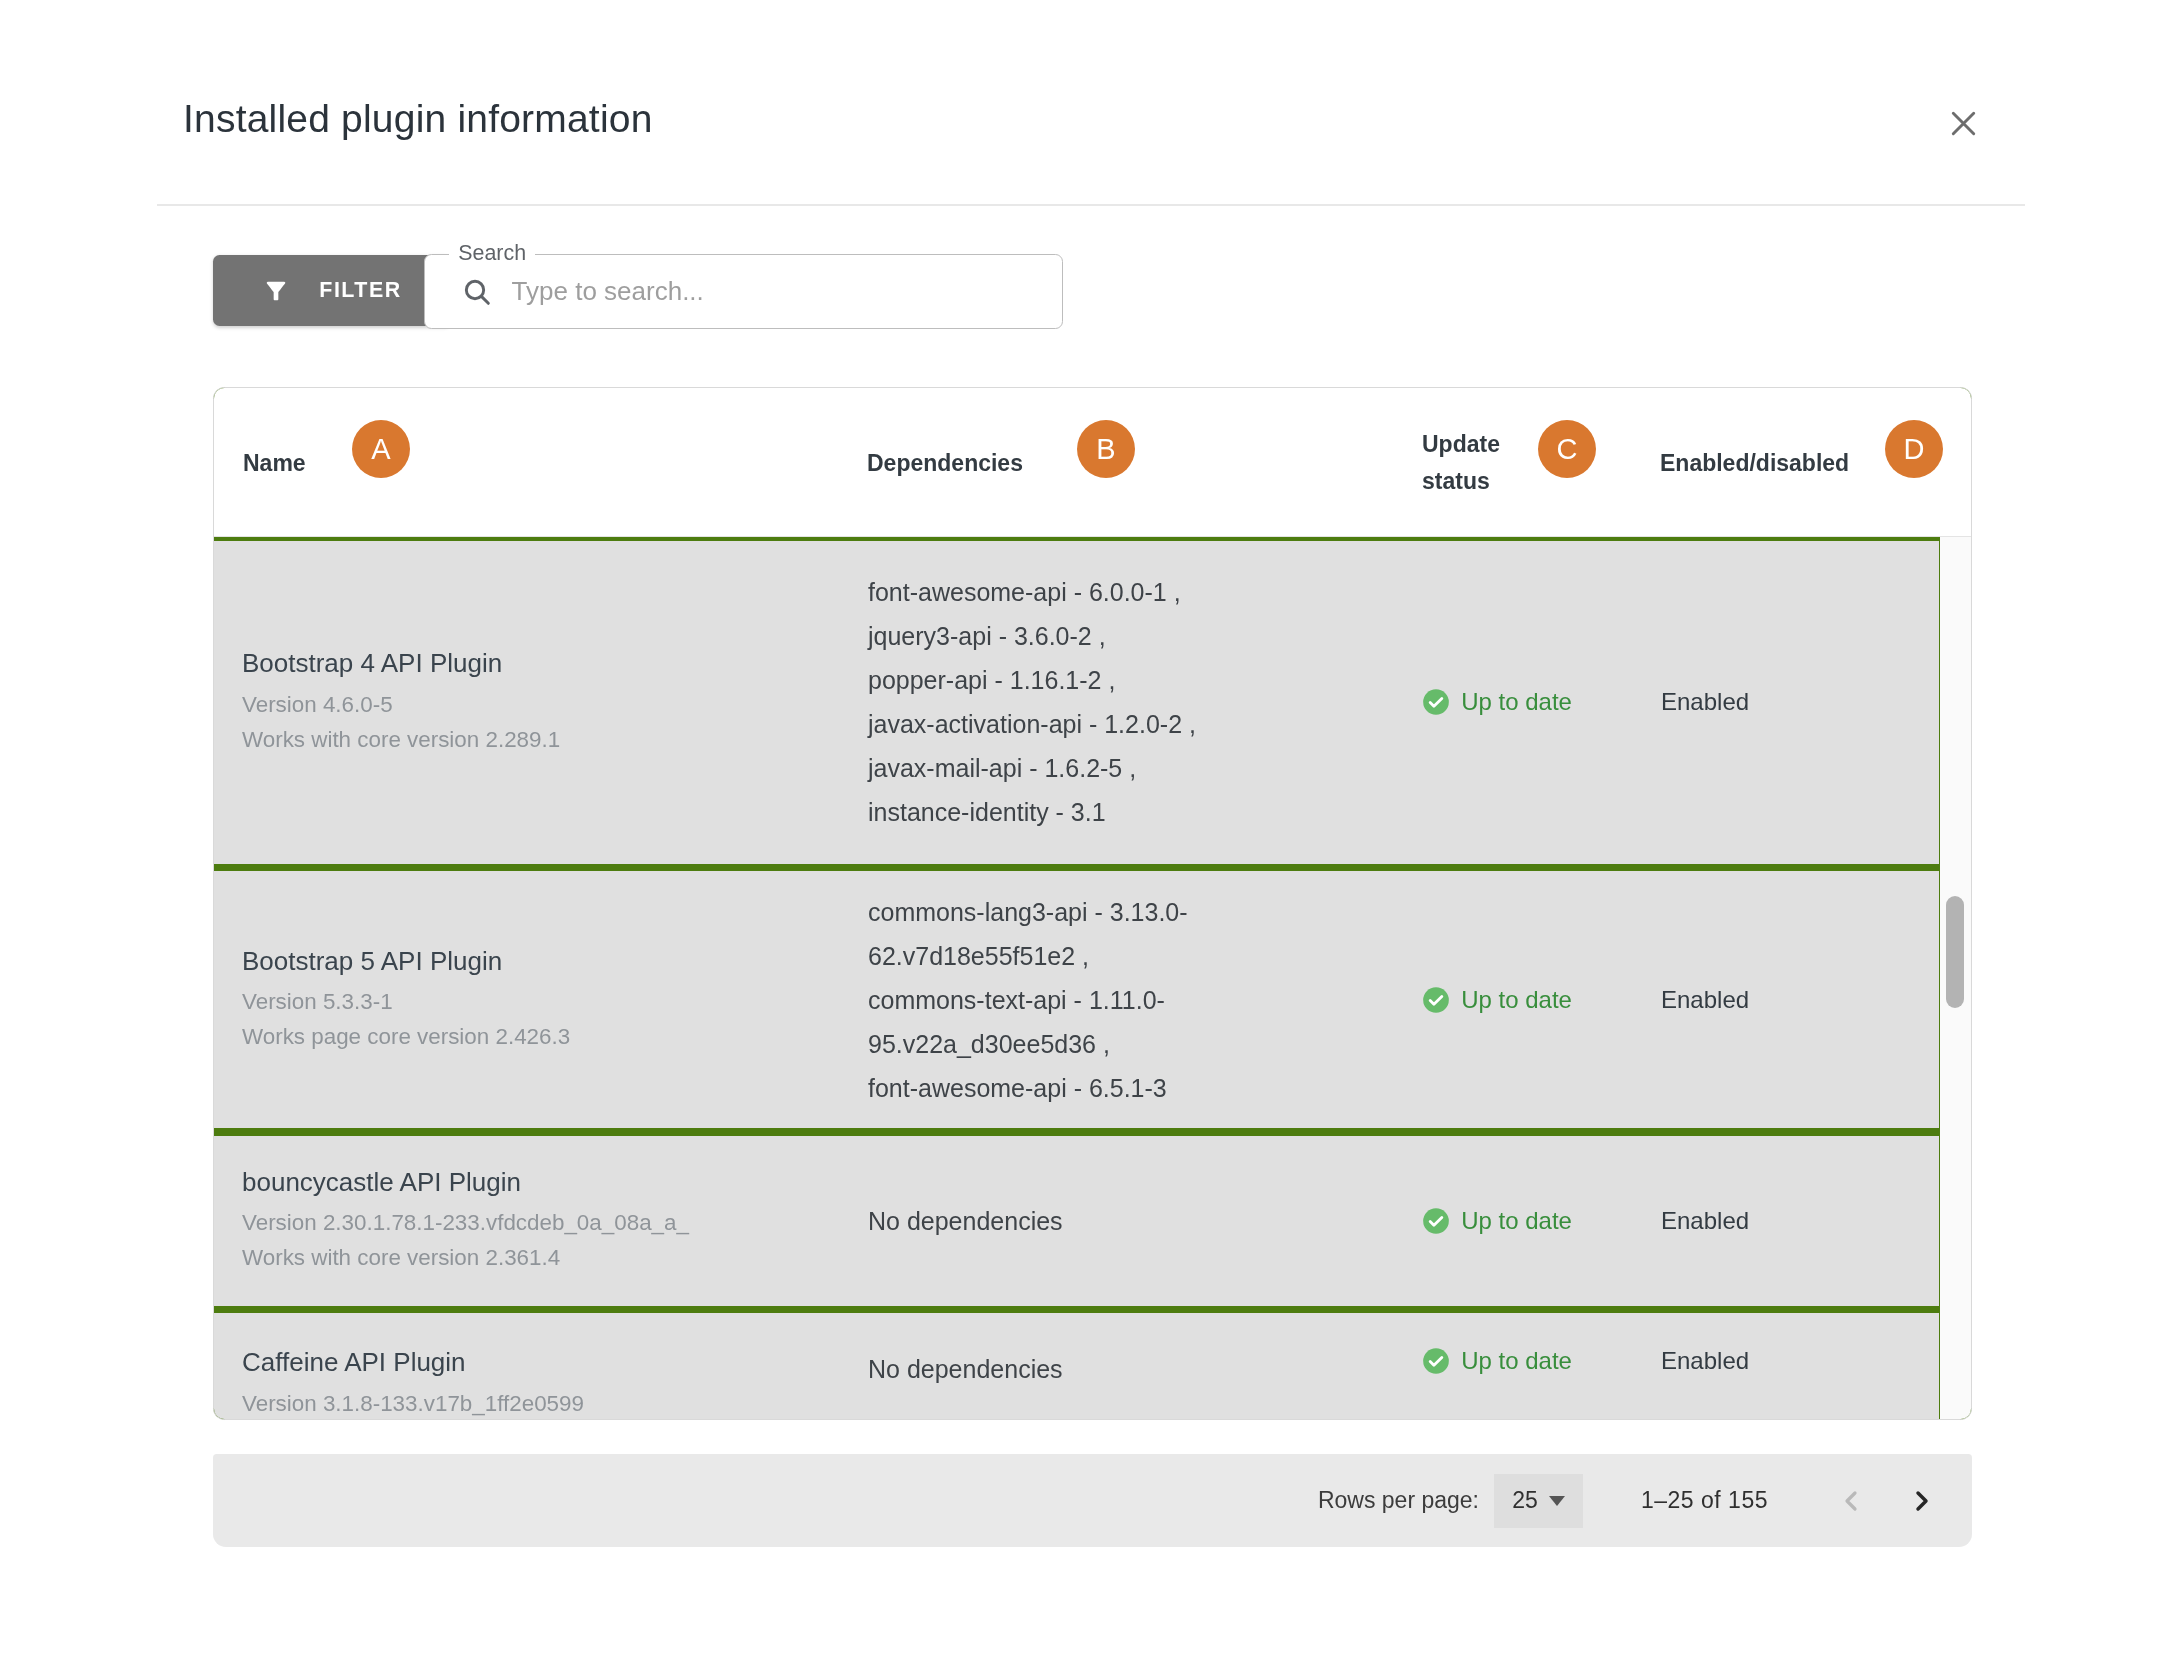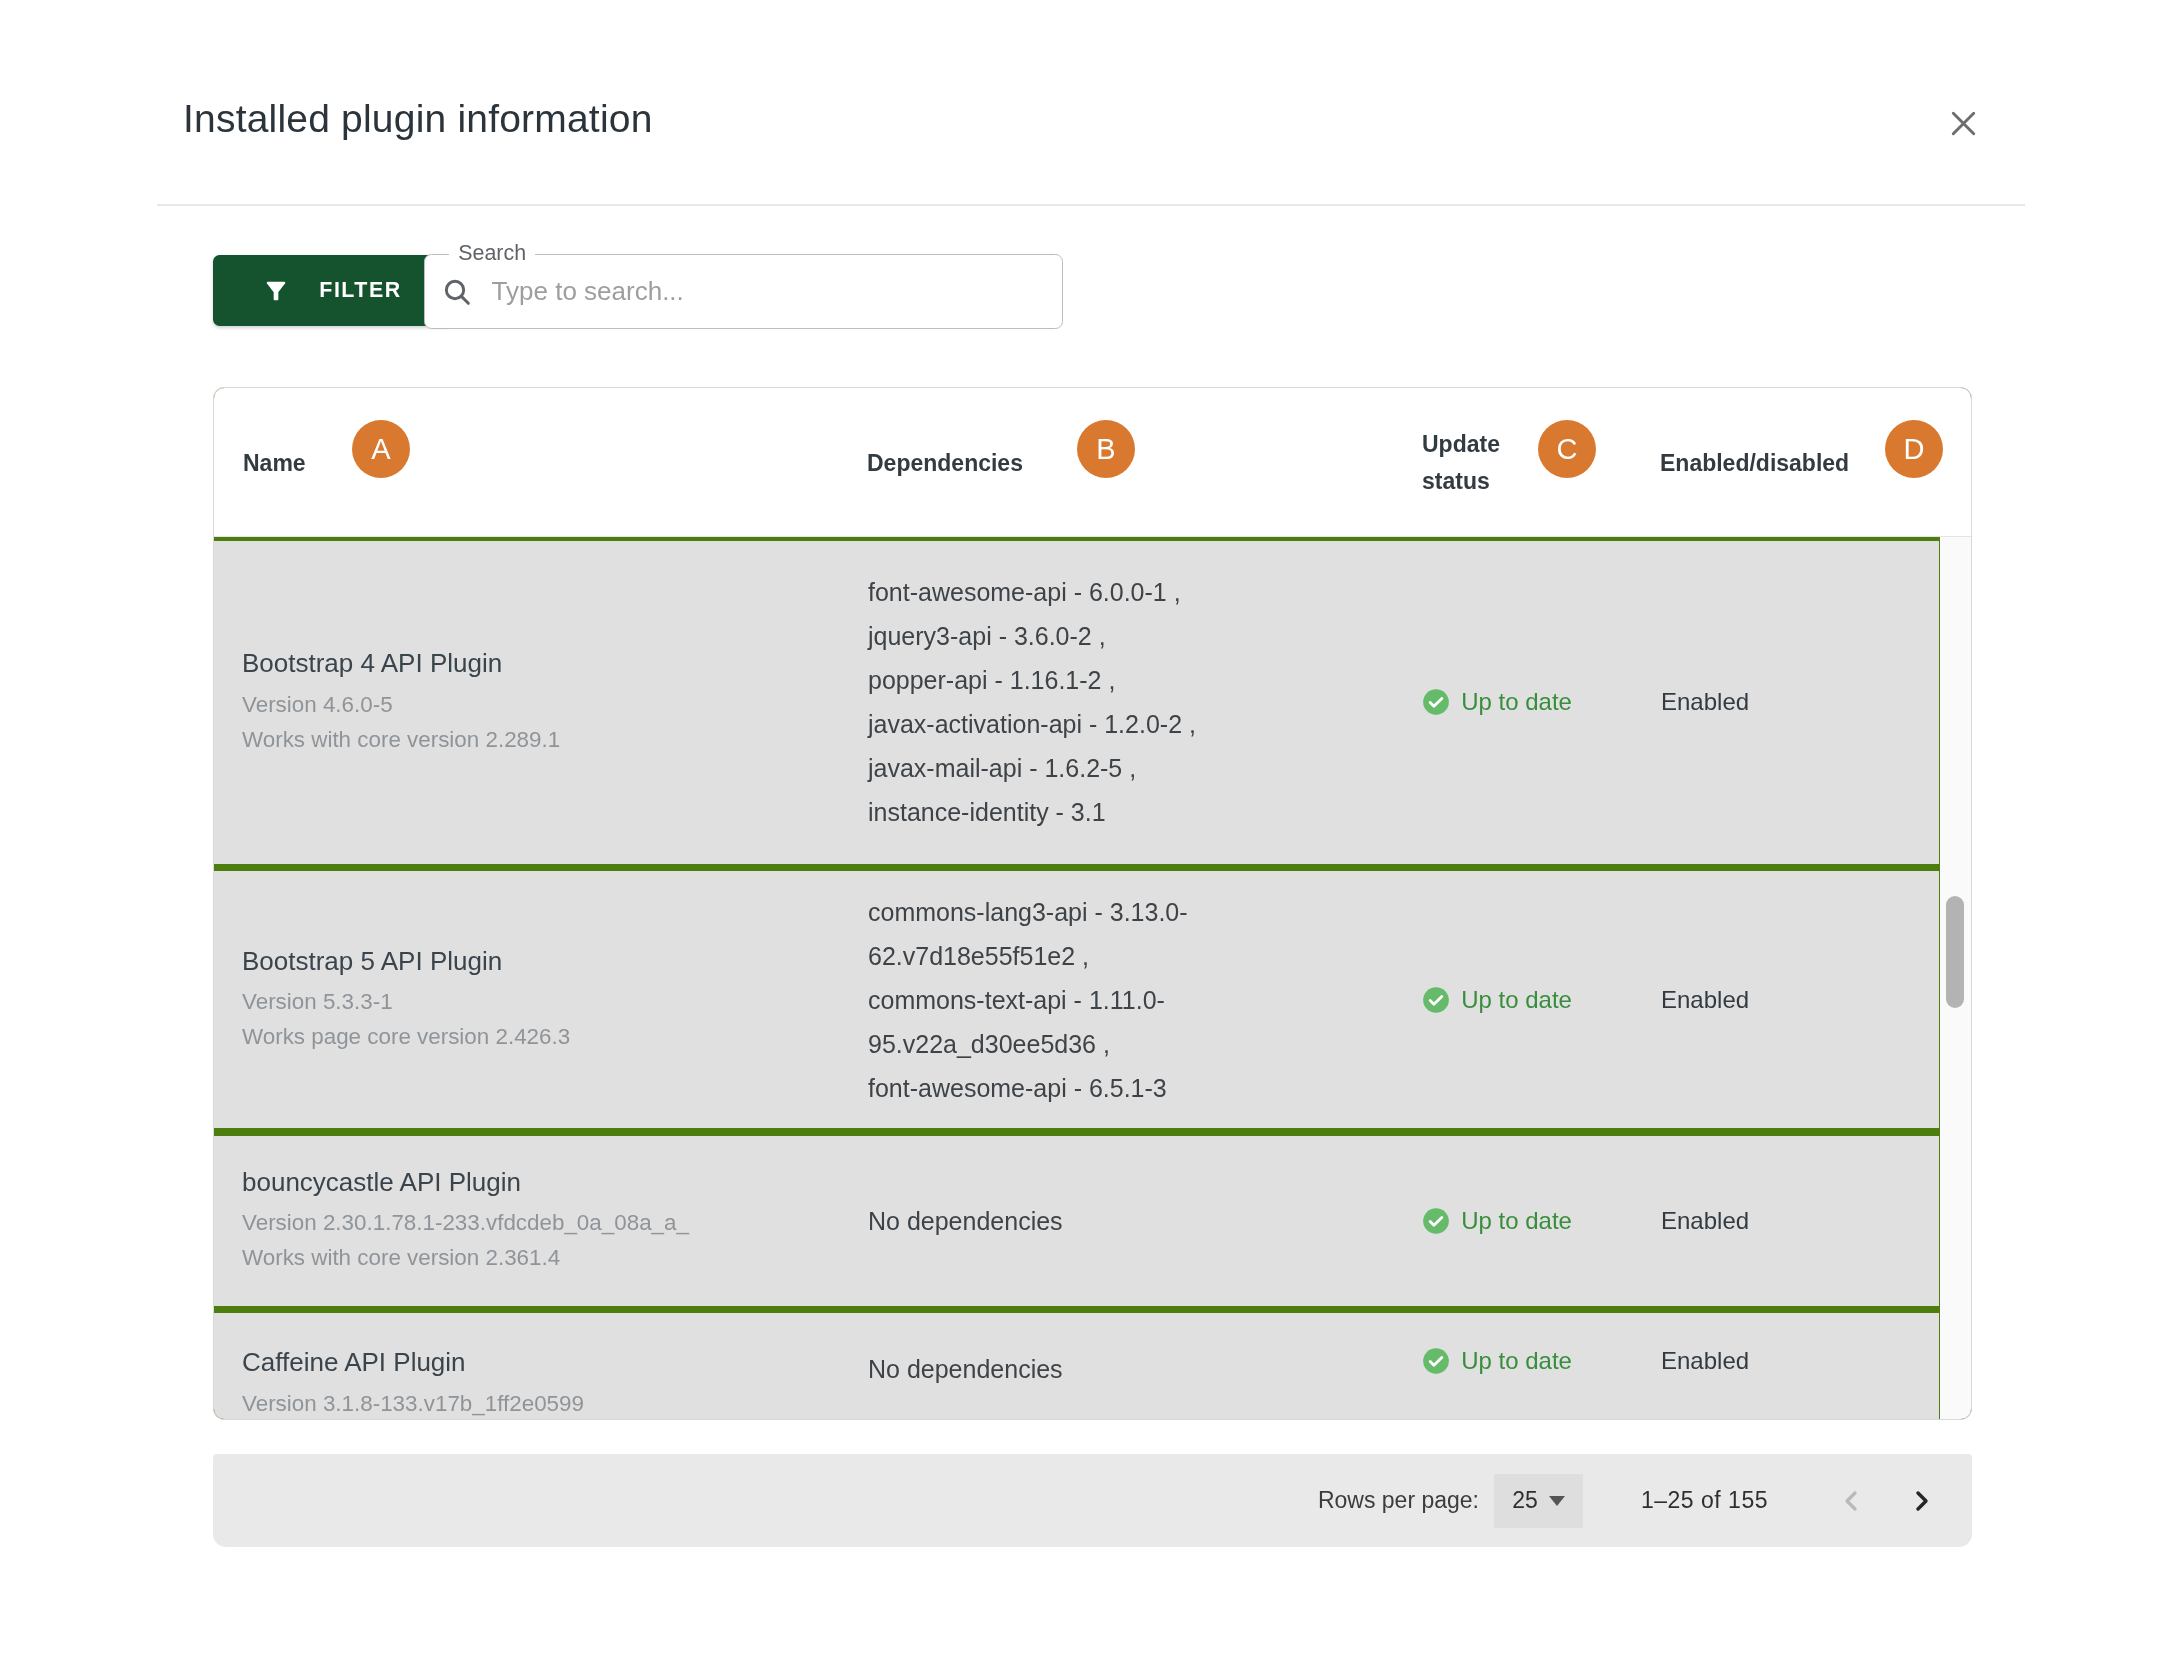--- a/index.html
+++ b/index.html
@@ -19,31 +19,31 @@
     display: flex; align-items: center; justify-content: center;
   }
   .title-divider {
     position: absolute; left: 157px; top: 204px; width: 1868px; height: 1.9px;
     background: #e8e8e8;
   }
 
   
   .filter-btn {
     position: absolute; left: 213px; top: 255px; width: 238px; height: 71px;
-    background: #14532d; border: none; border-radius: 6.5px; cursor: pointer;
+    background: #737373; border: none; border-radius: 6.5px; cursor: pointer;
     display: flex; align-items: center; justify-content: center; gap: 29px;
     box-shadow: 0 1.9px 3.7px rgba(0,0,0,0.18);
   }
   .filter-btn span {
     color: #fff; font-size: 21.4px; font-weight: bold; letter-spacing: 1.5px;
   }
   .search-field {
     position: absolute; left: 424px; top: 254px; width: 639px; height: 75px;
     background: #fff; border: 1.9px solid #bdbdbd; border-radius: 7.5px;
-    display: flex; align-items: center; padding-left: 16px;
+    display: flex; align-items: center; padding-left: 36px;
   }
   .search-label {
     position: absolute; top: -14px; left: 24px; background: #fff; padding: 0 9.3px;
     font-size: 21.4px; color: #5f6368;
   }
   .search-field input {
     border: none; outline: none; background: transparent; margin-left: 18.6px;
     font-size: 26px; color: #3c4043; width: 503px;
     font-family: "Liberation Sans", "DejaVu Sans", sans-serif;
   }

